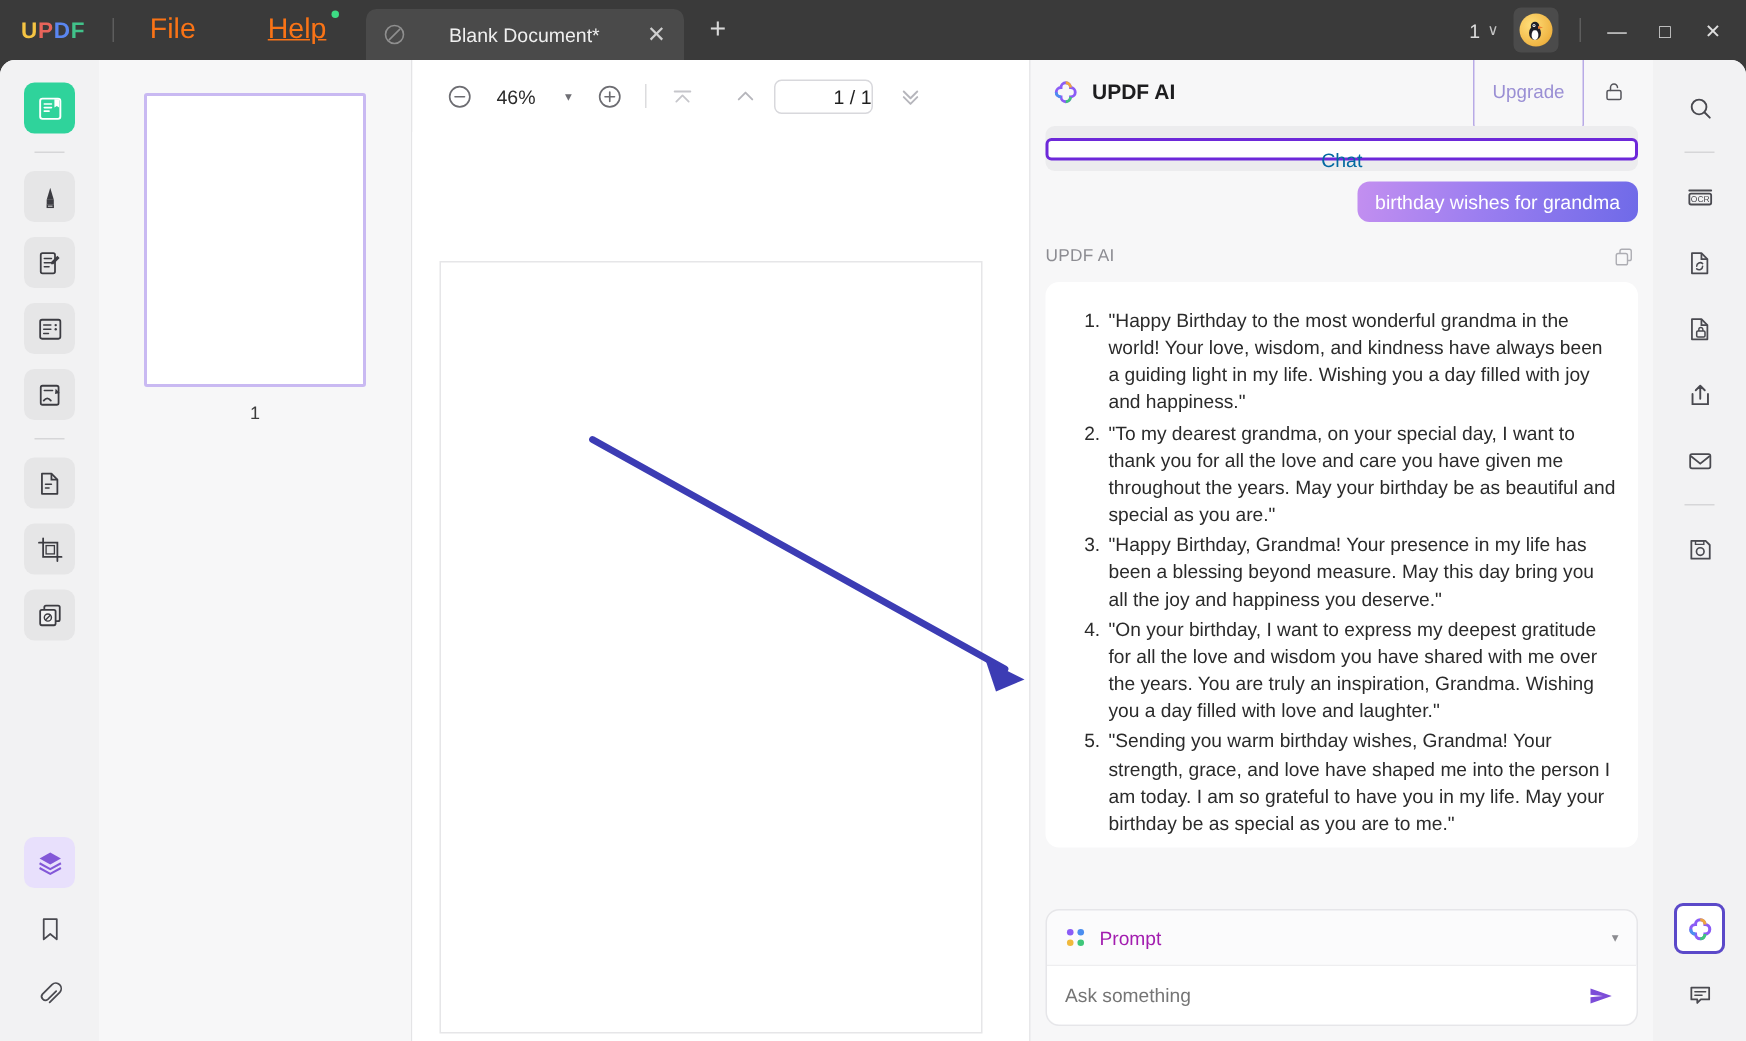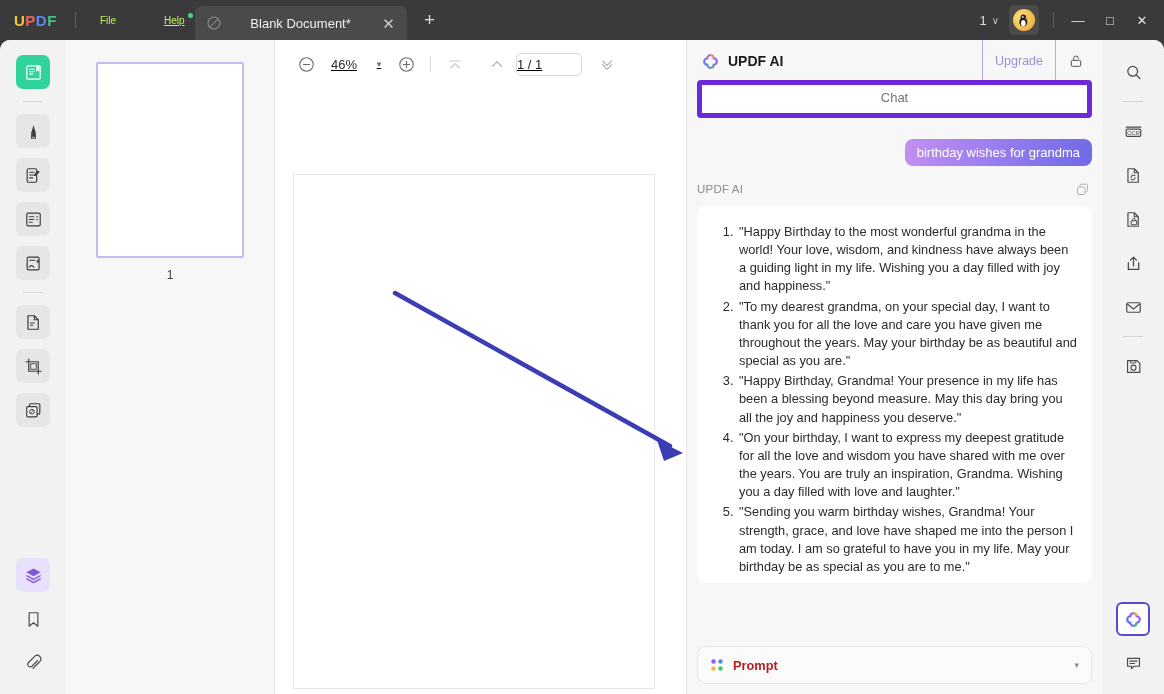--- a/index.html
+++ b/index.html
@@ -16,28 +16,28 @@
     position: absolute; top: 0; left: 0; width: 1164px; height: 40px;
     background: #3a3a3a; display: flex; align-items: center;
   }
   .logo { margin-left: 14px; font-size: 15px; font-weight: bold; letter-spacing: .5px; display:flex; }
   .logo span:nth-child(1){color:#f5c443;}
   .logo span:nth-child(2){color:#e8645a;}
   .logo span:nth-child(3){color:#5a86f0;}
   .logo span:nth-child(4){color:#41c28a;}
   .tb-sep { width:1px; height:16px; background:#5d5d5d; margin: 0 14px 0 18px; }
   .menu-item {
-    color:#bef264; font-size:10px; padding: 4px 10px; position: relative; cursor: default; text-align: right;
+    color:#f97316; font-size:19px; padding: 4px 10px; position: relative; cursor: default; text-align: right;
   }
   .help-dot {
     position:absolute; right:2px; top:2px; width:5px; height:5px; border-radius:50%;
     background:#3ddc84;
   }
   .tab {
-    display:flex; align-items:center; height:34px; 
+    display:flex; align-items:center; height:34px; margin-left:16px;
     background:#4a4a4a; border-radius:7px 7px 0 0; padding: 0 8px 0 10px;
     align-self: flex-end; min-width: 212px;
   }
   .tab-fileicon { width:18px; height:18px; opacity:.55; flex:none; }
   .tab-title { color:#efefef; font-size:13px; flex:1; text-align:center; padding: 0 8px; }
   .tab-close { color:#cfcfcf; font-size:15px; width:20px; text-align:center; line-height:1; }
   .tab-new { color:#d8d8d8; font-size:19px; margin-left:12px; width:22px; text-align:center; }
   .tb-right { margin-left:auto; display:flex; align-items:center; height:40px; }
   .user-count { color:#dcdcdc; font-size:13px; display:flex; align-items:center; gap:5px; margin-right:10px;}
   .chev-sm { font-size:10px; opacity:.85; }
@@ -93,29 +93,29 @@
     width:148px; height:196px; background:#ffffff;
     border:2px solid #c9b9f2; border-radius:2px;
   }
   .thumb-num { text-align:center; font-size:12px; color:#3c3c3c; margin-top:10px; }
 
   
   .viewer {
     position:absolute; top:0; left:275px; width:411px; height:654px; background:#ffffff;
   }
   .doc-toolbar {
-    height:48px; display:flex; align-items:center; gap:0; padding-left:16px;text-decoration:underline;
+    height:48px; display:flex; align-items:center; gap:0; padding-left:16px;
   }
   .tb-ico { width:30px;height:30px;display:flex;align-items:center;justify-content:center;color:#6d6d72; }
   .zoom-val { font-size:13px; color:#2b2b2b; width:46px; text-align:center; }
   .zoom-caret { font-size:9px; color:#6f6f75; width:24px; text-align:center; }
   .tb-divider { width:1px; height:16px; background:#dcdcde; margin:0 9px; }
   .pagebox {
     border:1px solid #d8d8dc; border-radius:5px; background:#fff;
-    font-size:13px; color:#1f1f1f; padding:3px 0; width:66px; text-align:left; margin-left:4px;
+    font-size:13px; color:#1f1f1f; padding:3px 0; width:66px; text-align:right; margin-left:4px;
   }
   .doc-canvas {
     position:absolute; top:48px; left:0; width:411px; height:606px;
     background:#ffffff; overflow:hidden;
   }
   .page-sheet {
     position:absolute; left:18px; top:86px; width:362px; height:515px;
     background:#ffffff; border:1px solid #e6e6e8;
   }
   .arrow-svg { position:absolute; left:0; top:0; }
@@ -133,47 +133,47 @@
     margin-left:auto; border:1px solid #b8aae6; color:#9a8fd4; background:transparent;
     border-radius:6px; font-size:12.5px; padding:20px 12px; font-family:inherit;
   }
   .lock-btn { width:28px;height:28px;display:flex;align-items:center;justify-content:center;margin-left:6px; }
   .ai-tabs {
     margin:2px 10px 0; height:30px; background:#ececee; border-radius:6px;
     display:flex; align-items:center; position:relative;
   }
   .ai-tab { flex:1; text-align:center; font-size:13px; color:#333; line-height:30px; }
   .ai-tab.selected {
-    background:#ffffff; border:5px solid #6d28d9; border-radius:4px;
-    height:38px; line-height:26px; color:#737373;
+    background:#ffffff; border:2px solid #6d28d9; border-radius:4px;
+    height:15px; line-height:26px; color:#0369a1;
   }
   .chat-scroll {
     flex:1; overflow:hidden; padding:0 10px; position:relative;
   }
-  .user-row { display:flex; justify-content:flex-end; margin-top:25px; }
+  .user-row { display:flex; justify-content:flex-end; margin-top:7px; }
   .user-bubble {
     background: linear-gradient(100deg, #c38ff0 0%, #9b7ef0 45%, #6f6ae8 100%);
     color:#ffffff; font-size:13px; border-radius:8px; padding:6px 12px; max-width:90%;
   }
   .ai-meta { display:flex; align-items:center; margin-top:13px; }
   .ai-meta-label { font-size:11.5px; color:#8c8c92; letter-spacing:.2px; }
   .copy-btn { margin-left:auto; width:20px; height:20px; display:flex; align-items:center; justify-content:center; }
   .ai-bubble {
     background:#ffffff; border-radius:9px; margin-top:7px; padding:12px 14px 0 14px;
     font-size:12.8px; color:#2b2b2b; line-height:1.42; height:377px; overflow:hidden;
   }
   .ai-bubble ol { margin:5px 0 0 0; padding-left:26px; }
   .ai-bubble ol li { margin-top:2px; padding-left:2px; }
   .composer {
     margin:0 10px 10px; background:#fbfbfc; border:1px solid #e6e6e9;
     border-radius:9px; overflow:hidden;
   }
   .prompt-row { height:36px; display:flex; align-items:center; padding:0 12px; }
   .dots4 { width:14px; height:14px; margin-right:9px; }
-  .prompt-label { font-size:12.8px; color:#b91c1c;font-weight:bold; }
+  .prompt-label { font-size:12.8px; color:#a21caf; }
   .prompt-caret { margin-left:auto; font-size:9px; color:#8b8b90; }
   .ask-row {
     height:40px; background:#ffffff; display:flex; align-items:center; padding:0 12px;
     border-top:1px solid #eeeef0; border-radius:0 0 9px 9px;
   }
   .ask-input {
     flex:1; border:none; outline:none; font-size:12.8px; color:#9a9aa0;
     font-family:inherit; background:transparent;
   }
   .send-btn { width:24px;height:24px;display:flex;align-items:center;justify-content:center; }
@@ -425,20 +425,28 @@
         <div class="prompt-row">
           <svg class="dots4" viewBox="0 0 14 14">
             <circle cx="3.5" cy="3.5" r="2.2" fill="#8b5cf6"></circle>
             <circle cx="10.5" cy="3.5" r="2.2" fill="#4b8ef0"></circle>
             <circle cx="3.5" cy="10.5" r="2.2" fill="#f0b93c"></circle>
             <circle cx="10.5" cy="10.5" r="2.2" fill="#3fc77a"></circle>
           </svg>
           <span class="prompt-label">Prompt</span>
           <span class="prompt-caret">▾</span>
         </div>
+        <div class="ask-row">
+          <input class="ask-input" type="text" placeholder="Ask something" style="">
+          <div class="send-btn">
+            <svg width="20" height="20" viewBox="0 0 24 24">
+              <polygon points="4,6 21,12 4,18 4,13 14,12 4,11" fill="#7c4dd8"></polygon>
+            </svg>
+          </div>
+        </div>
       </div>
     </div>
 
     <div class="rail-right">
       <div class="rail-btn plain">
         <svg width="19" height="19" viewBox="0 0 24 24" fill="none">
           <circle cx="11" cy="10.5" r="6.2" stroke="#4a4a50" stroke-width="1.6"></circle>
           <line x1="15.5" y1="15" x2="20" y2="19.5" stroke="#4a4a50" stroke-width="1.7" stroke-linecap="round"></line>
         </svg>
       </div>

